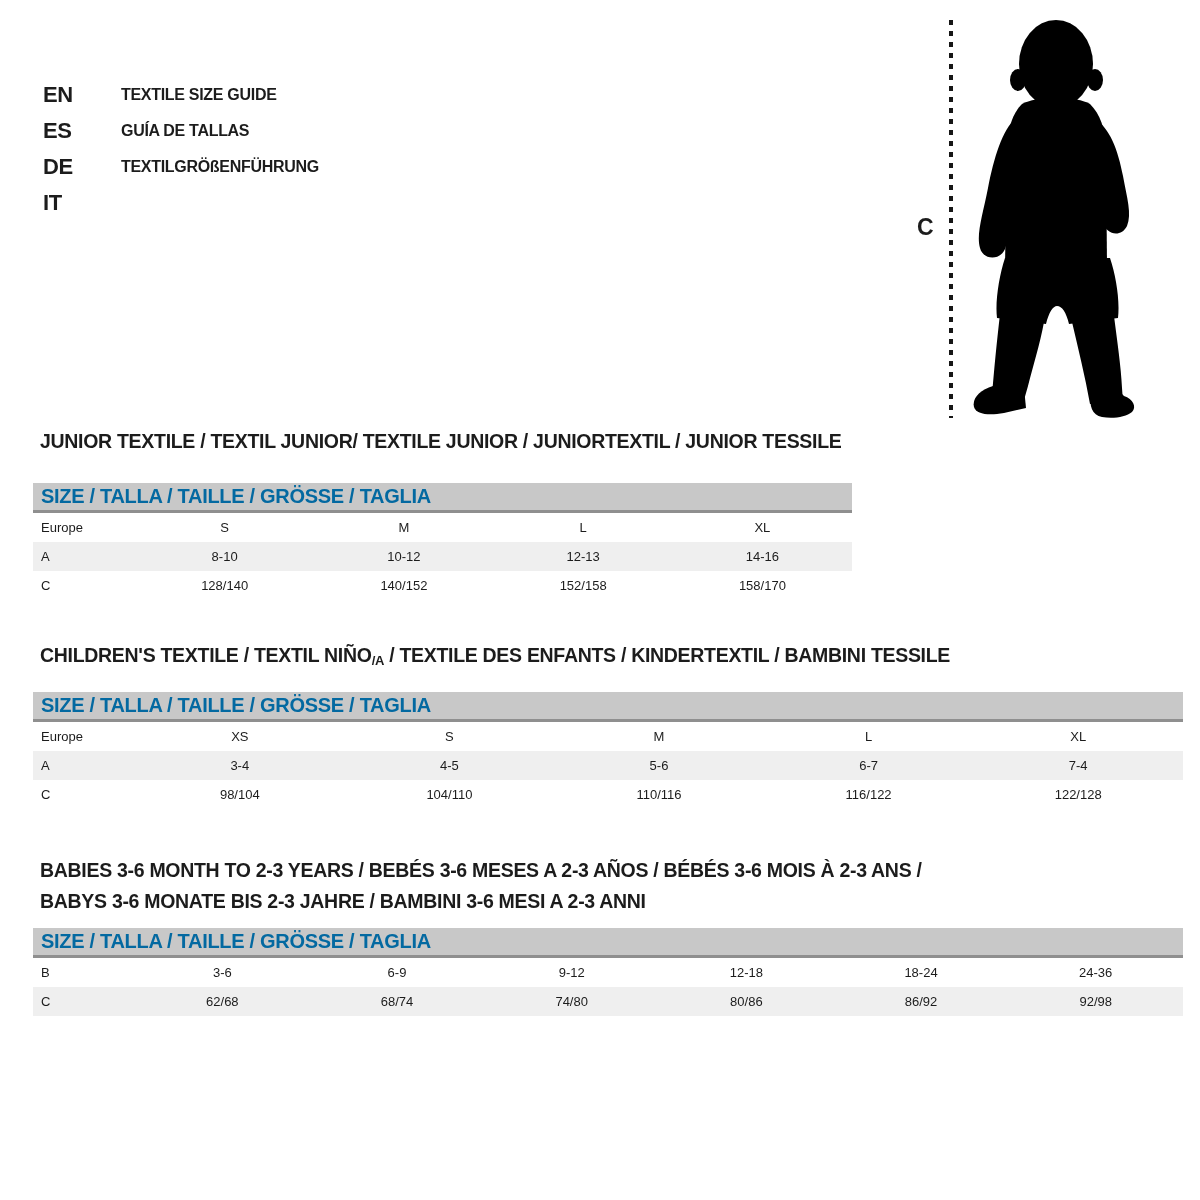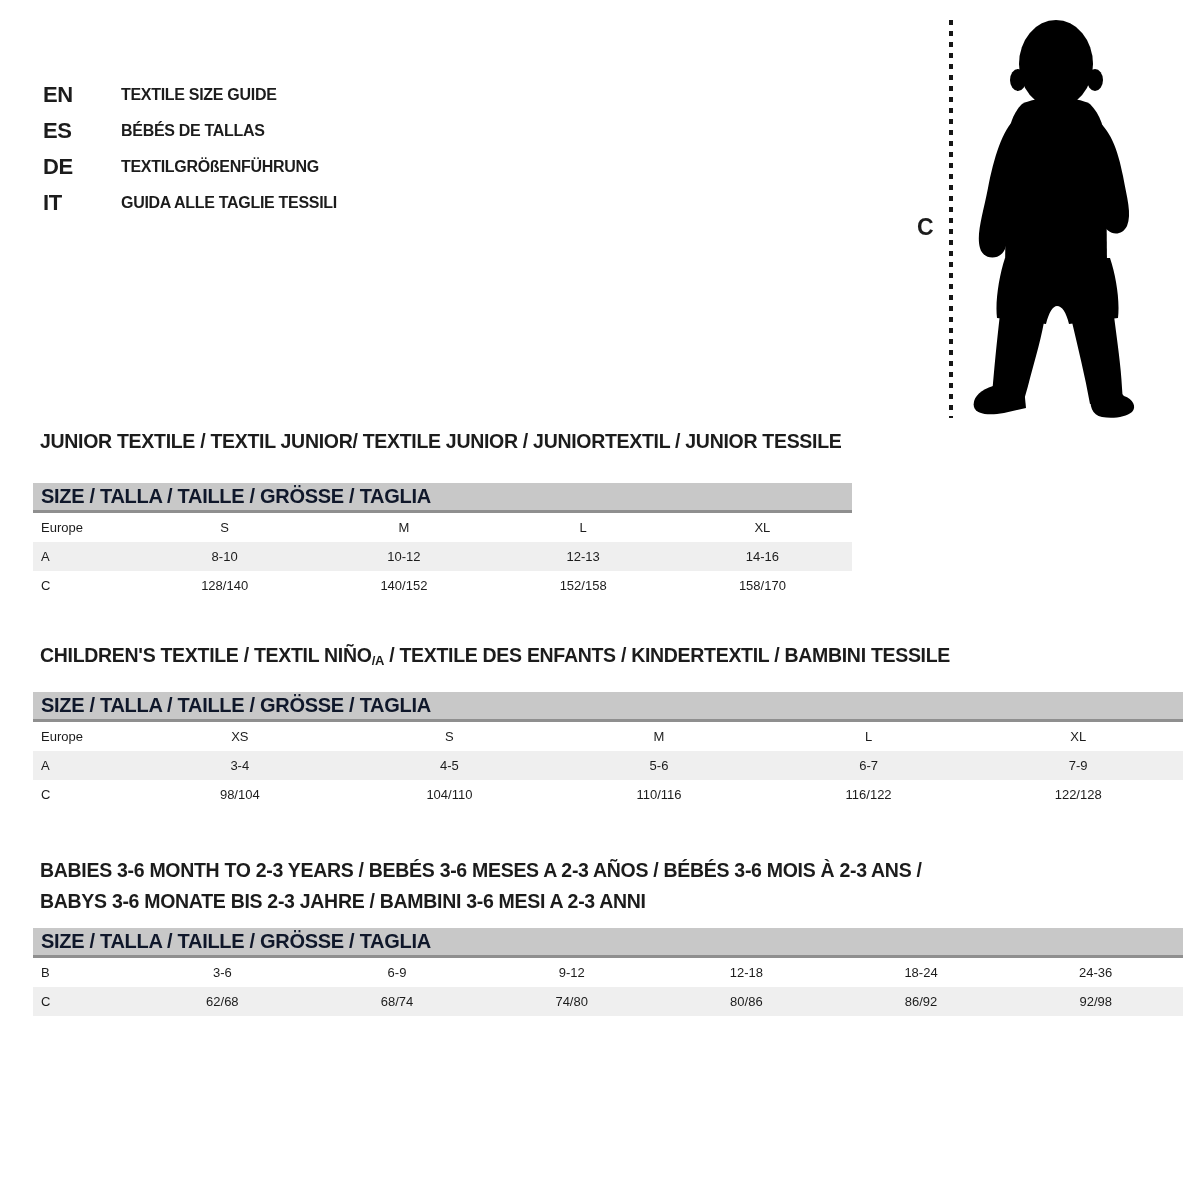--- a/index.html
+++ b/index.html
@@ -35,21 +35,21 @@
   }
   .section-title .subscript { font-size:13px; vertical-align:-3px; }
   .title-2line { line-height:31px; }
 
   
   .size-table { position:absolute; left:33px; }
   .size-bar {
     height:30px; line-height:26px;
     background:#c8c8c8; border-bottom:3px solid #8f8f8f;
     padding-left:8px;
-    font-weight:bold; font-size:20px; letter-spacing:-0.3px; color:#0f172a;
+    font-weight:bold; font-size:20px; letter-spacing:-0.3px; color:#0369a1;
     white-space:nowrap;
   }
   .trow { display:flex; height:29px; line-height:29px; font-size:13px; }
   .trow.shade { background:#efefef; }
   .tlabel { width:102px; padding-left:8px; }
   .tcell  { flex:1; text-align:center; }
 
   
   .footnotes { position:absolute; left:40px; top:1071px; }
   .footnote {
@@ -62,29 +62,28 @@
 
 <div id="canvas">
 
   <div class="lang-block">
     <div class="lang-row">
       <div class="lang-code">EN</div>
       <div class="lang-title">TEXTILE SIZE GUIDE</div>
     </div>
     <div class="lang-row">
       <div class="lang-code">ES</div>
-      <div class="lang-title">BÉBÉS DE TALLAS</div>
+      <div class="lang-title">GUÍA DE TALLAS</div>
     </div>
     <div class="lang-row">
       <div class="lang-code">DE</div>
       <div class="lang-title">TEXTILGRÖßENFÜHRUNG</div>
     </div>
     <div class="lang-row">
       <div class="lang-code">IT</div>
-      <div class="lang-title">GUIDA ALLE TAGLIE TESSILI</div>
     </div>
   </div>
 
   <div class="figure">
     <div class="measure-label">C</div>
     <div class="measure-line"></div>
     <svg class="silhouette" width="190" height="402" viewBox="0 0 190 402">
       <g fill="#000000">
 
         <ellipse cx="96" cy="46" rx="37" ry="44"></ellipse>
@@ -147,21 +146,21 @@
       <div class="tcell">M</div>
       <div class="tcell">L</div>
       <div class="tcell">XL</div>
     </div>
     <div class="trow shade">
       <div class="tlabel">A</div>
       <div class="tcell">3-4</div>
       <div class="tcell">4-5</div>
       <div class="tcell">5-6</div>
       <div class="tcell">6-7</div>
-      <div class="tcell">7-9</div>
+      <div class="tcell">7-4</div>
     </div>
     <div class="trow">
       <div class="tlabel">C</div>
       <div class="tcell">98/104</div>
       <div class="tcell">104/110</div>
       <div class="tcell">110/116</div>
       <div class="tcell">116/122</div>
       <div class="tcell">122/128</div>
     </div>
   </div>

